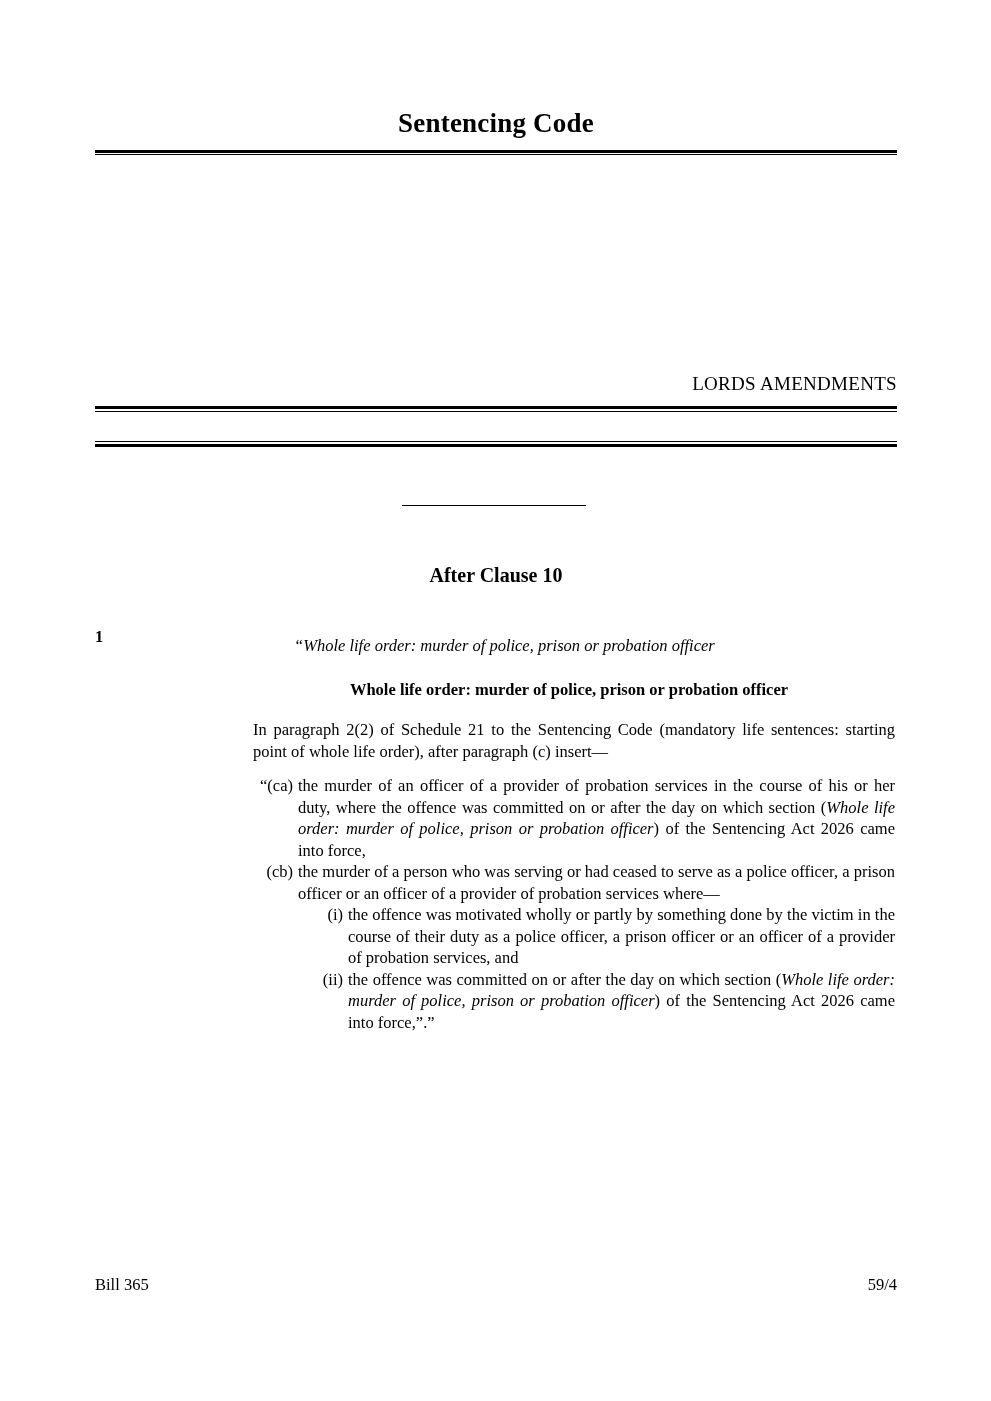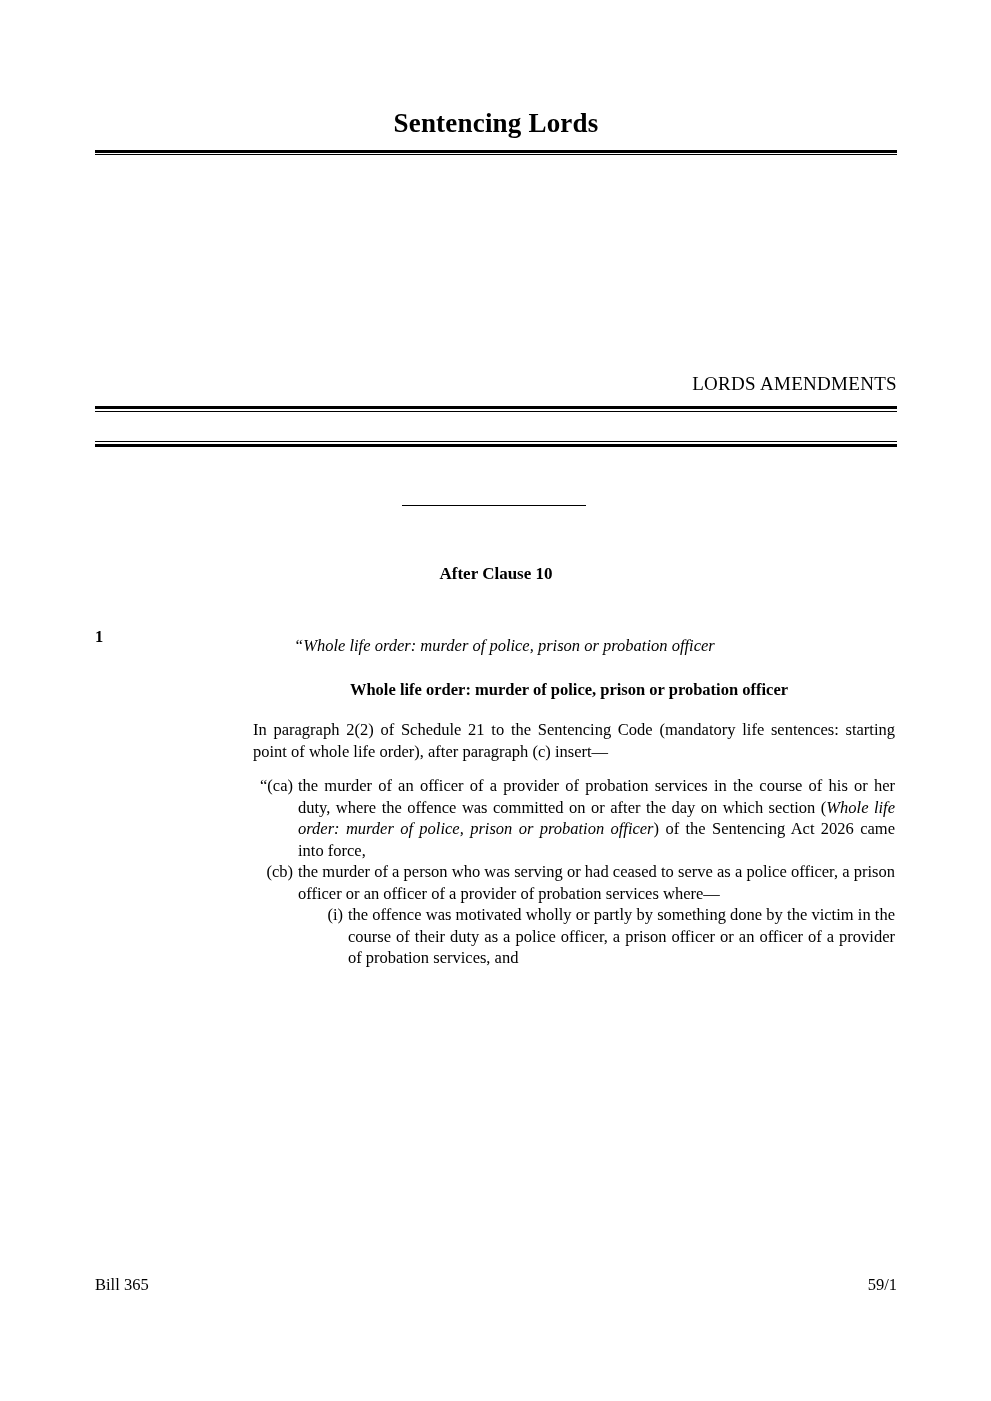--- a/index.html
+++ b/index.html
@@ -97,21 +97,21 @@
     left: 402px;
     width: 184px;
     height: 1px;
     background: #000;
   }
 
   
   .clause-heading {
     top: 564px;
     text-align: center;
-    font-size: 17px;
+    font-size: 20px;
     font-weight: bold;
   }
 
   
   .amendment {
     position: absolute;
     top: 626px;
     left: 95px;
     width: 802px;
     font-size: 16.5px;
@@ -216,21 +216,21 @@
   }
   .footer .right {
     float: right;
   }
 </style>
 </head>
 <body>
 
 <div class="page">
 
-  <div class="margin-box doc-title">Sentencing Lords</div>
+  <div class="margin-box doc-title">Sentencing Code</div>
 
   <div class="margin-box rule-double-top">
     <div class="thick"></div>
     <div class="gap"></div>
     <div class="thin"></div>
   </div>
 
   <div class="margin-box section-heading">LORDS AMENDMENTS</div>
 
   <div class="margin-box rule-note-top">
@@ -273,22 +273,28 @@
       <div class="lvl1 tight">
         <span class="marker">(cb)</span>
         <div class="content">the murder of a person who was serving or had ceased to serve as a police officer, a prison officer or an officer of a provider of probation services where—</div>
       </div>
 
       <div class="lvl2">
         <span class="marker">(i)</span>
         <div class="content">the offence was motivated wholly or partly by something done by the victim in the course of their duty as a police officer, a prison officer or an officer of a provider of probation services, and</div>
       </div>
 
+      <div class="lvl2">
+        <span class="marker">(ii)</span>
+        <div class="content">
+          <span>the offence was committed on or after the day on which section (</span><span class="it">Whole life order: murder of police, prison or probation officer</span><span>) of the Sentencing Act 2026 came into force,”.”</span>
+        </div>
+      </div>
 
     </div>
   </div>
 
   <div class="footer">
     <span class="left">Bill 365</span>
-    <span class="right">59/1</span>
+    <span class="right">59/4</span>
   </div>
 
 </div>
 
 </body></html>

